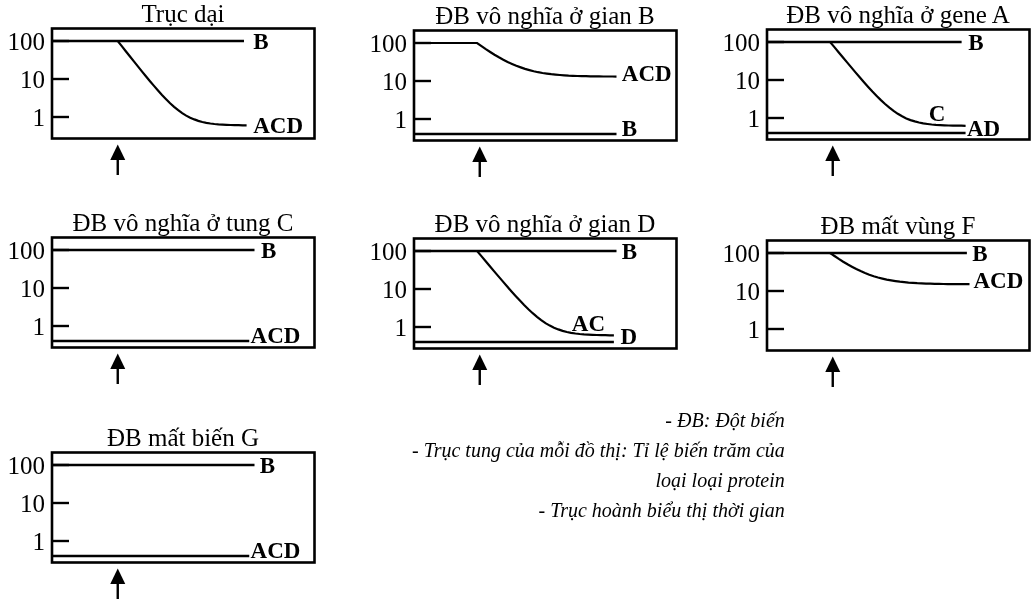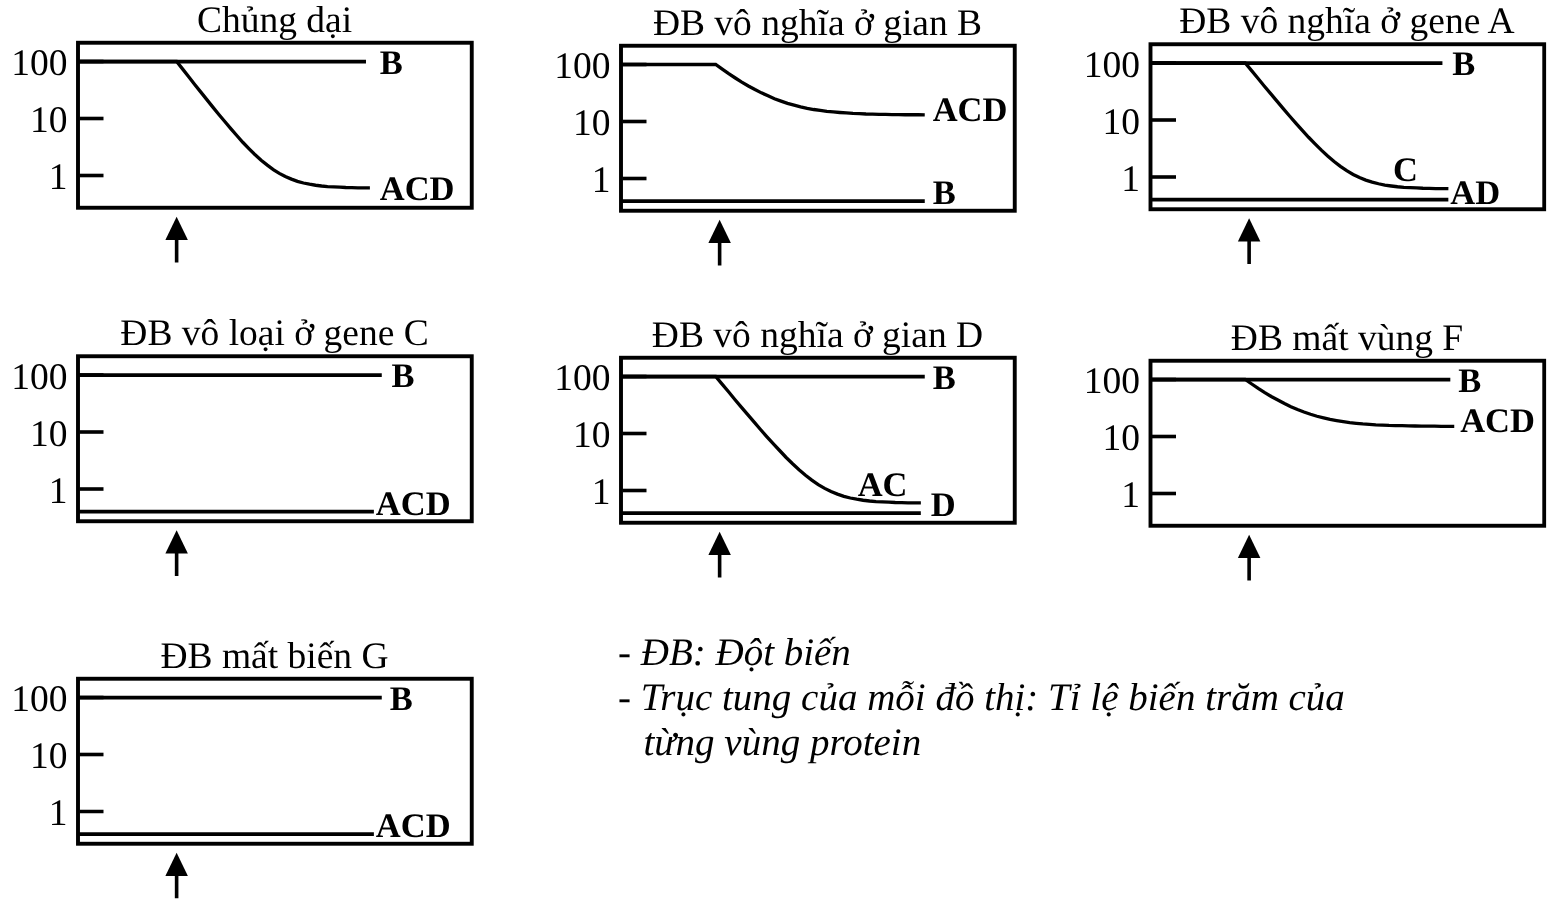--- a/index.html
+++ b/index.html
@@ -13,31 +13,31 @@
   #charts{position:absolute;left:0;top:0;width:1031px;height:599px;}
   .chart{position:absolute;width:320px;}
   .chart-title{
     position:absolute;top:0;left:25px;width:320px;
     text-align:center;font-size:25px;line-height:26px;white-space:nowrap;
   }
   svg.plot{position:absolute;left:0;top:26px;overflow:visible;}
   .ytick{font-family:"Liberation Serif",serif;font-size:25px;}
   .slabel{font-family:"Liberation Serif",serif;font-size:23px;font-weight:bold;}
   .notes{
-    position:absolute;left:412px;top:420px;
-    font-style:italic;font-size:26px;line-height:30px;white-space:nowrap;
+    position:absolute;left:412px;top:405px;
+    font-style:italic;font-size:20px;line-height:30px;white-space:nowrap;text-align:right;
   }
   .note-line.indent{padding-left:17px;}
 </style>
 </head>
 <body>
 
 <div id="charts">
     <div class="chart" style="left: -2px; top: 1px;">
-      <div class="chart-title">Chủng dại</div>
+      <div class="chart-title">Trục dại</div>
       <svg width="320" height="149" class="plot">
         <rect x="54" y="1.5" width="262.5" height="110" fill="none" stroke="#000" stroke-width="2.6"></rect>
         <line x1="55" x2="71" y1="14" y2="14" stroke="#000" stroke-width="2.4"></line>
         <text x="47" y="23" text-anchor="end" class="ytick">100</text>
         <line x1="55" x2="71" y1="52" y2="52" stroke="#000" stroke-width="2.4"></line>
         <text x="47" y="61" text-anchor="end" class="ytick">10</text>
         <line x1="55" x2="71" y1="90" y2="90" stroke="#000" stroke-width="2.4"></line>
         <text x="47" y="99" text-anchor="end" class="ytick">1</text>
         <line x1="54" x2="245.99" y1="14" y2="14" stroke="#000" stroke-width="2.5"></line>
         <text x="255.195" y="22" class="slabel">B</text>
@@ -79,21 +79,21 @@
         <text x="255.195" y="22" class="slabel">B</text>
         <path d="M 54 14 L 117.12 14 L 121.4 19.1 L 125.6 24.2 L 129.8 29.3 L 134.1 34.4 L 138.3 39.4 L 142.5 44.4 L 146.7 49.3 L 151.0 54.2 L 155.2 58.9 L 159.4 63.5 L 163.7 67.9 L 167.9 72.1 L 172.1 76.0 L 176.4 79.7 L 180.6 82.9 L 184.8 85.8 L 189.1 88.3 L 193.3 90.4 L 197.5 92.1 L 201.8 93.4 L 206.0 94.5 L 210.2 95.4 L 214.5 96.0 L 218.7 96.5 L 222.9 96.9 L 227.2 97.1 L 231.4 97.3 L 235.6 97.5 L 239.9 97.6 L 244.1 97.7 L 248.3 97.7 L 252.6 97.8" fill="none" stroke="#000" stroke-width="2.2"></path>
         <text x="215.745" y="92.68208082285688" class="slabel">C</text>
         <line x1="54" x2="252.565" y1="105.12172032953742" y2="105.12172032953742" stroke="#000" stroke-width="2.5"></line>
         <text x="253.88" y="108.12172032953742" class="slabel">AD</text>
         <polygon points="112.25,133 127.25,133 119.75,117.5" fill="#000"></polygon>
         <line x1="119.75" x2="119.75" y1="131" y2="148" stroke="#000" stroke-width="2.4"></line>
       </svg>
     </div>
     <div class="chart" style="left: -2px; top: 210px;">
-      <div class="chart-title">ĐB vô loại ở gene C</div>
+      <div class="chart-title">ĐB vô nghĩa ở tung C</div>
       <svg width="320" height="149" class="plot">
         <rect x="54" y="1.5" width="262.5" height="110" fill="none" stroke="#000" stroke-width="2.6"></rect>
         <line x1="55" x2="71" y1="14" y2="14" stroke="#000" stroke-width="2.4"></line>
         <text x="47" y="23" text-anchor="end" class="ytick">100</text>
         <line x1="55" x2="71" y1="52" y2="52" stroke="#000" stroke-width="2.4"></line>
         <text x="47" y="61" text-anchor="end" class="ytick">10</text>
         <line x1="55" x2="71" y1="90" y2="90" stroke="#000" stroke-width="2.4"></line>
         <text x="47" y="99" text-anchor="end" class="ytick">1</text>
         <line x1="54" x2="256.51" y1="14" y2="14" stroke="#000" stroke-width="2.5"></line>
         <text x="263.08500000000004" y="22" class="slabel">B</text>
@@ -157,14 +157,15 @@
         <text x="252.565" y="107.12172032953742" class="slabel">ACD</text>
         <polygon points="112.25,133 127.25,133 119.75,117.5" fill="#000"></polygon>
         <line x1="119.75" x2="119.75" y1="131" y2="148" stroke="#000" stroke-width="2.4"></line>
       </svg>
     </div>
   </div>
 
 <div class="notes">
   <div class="note-line">- ĐB: Đột biến</div>
   <div class="note-line">- Trục tung của mỗi đồ thị: Tỉ lệ biến trăm của</div>
-  <div class="note-line indent">từng vùng protein</div>
+  <div class="note-line indent">loại loại protein</div>
+  <div class="note-line">- Trục hoành biểu thị thời gian</div>
 </div>
 
 </body></html>

